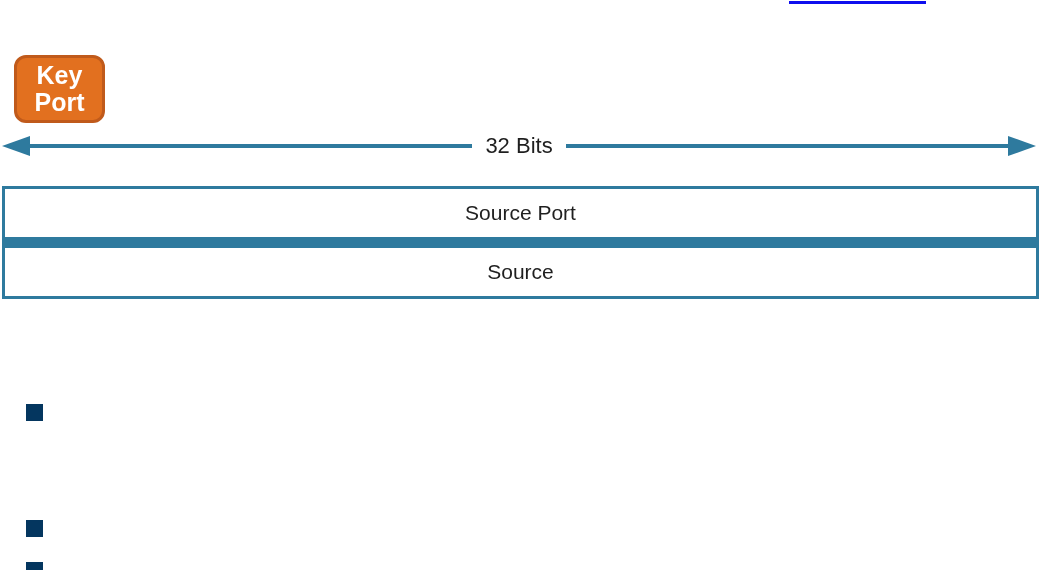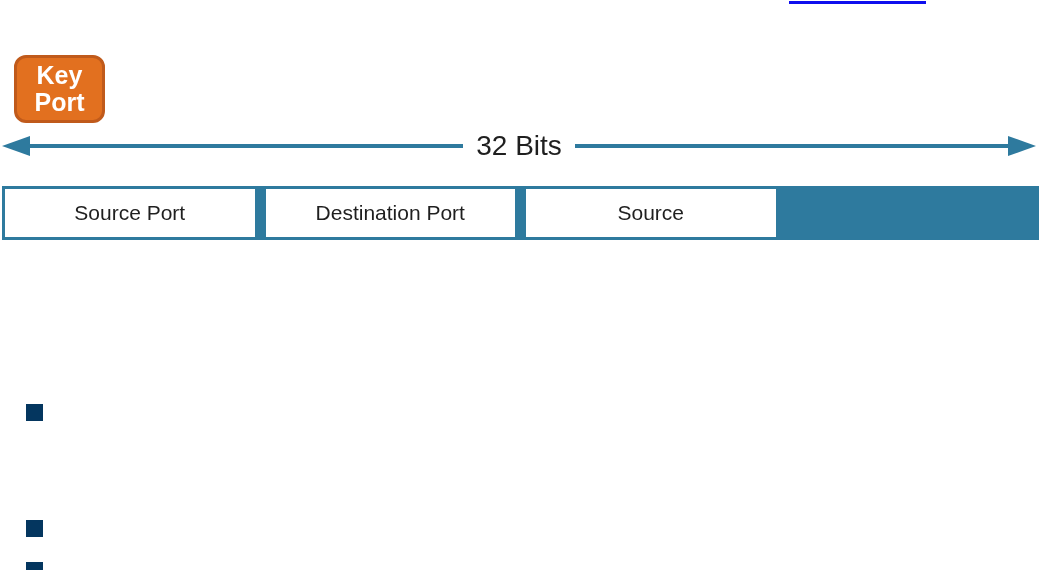--- a/index.html
+++ b/index.html
@@ -54,36 +54,36 @@
     height: 26px;
     display: flex;
     align-items: center;
   }
   .ah { width: 0; height: 0; border-top: 10px solid transparent; border-bottom: 10px solid transparent; }
   .ah-left  { border-right: 28px solid var(--teal, #2e7a9e); }
   .ah-right { border-left:  28px solid var(--teal, #2e7a9e); }
   .arrow-line { flex: 1; height: 4px; background: var(--teal, #2e7a9e); }
   .arrow-label {
     padding: 0 13px;
-    font-size: 28px;
+    font-size: 22px;
     color: var(--ink, #1f1f1f);
     white-space: nowrap;
   }
 
   
   .hdr-table {
     position: absolute;
     left: 2px;
     top: 186px;
     width: 1037px;
     box-sizing: border-box;
     border: 3px solid var(--teal, #2e7a9e);
     background: var(--teal, #2e7a9e);
     display: grid;
-    grid-template-columns: 1fr 1fr 1fr 1fr;
+    grid-template-columns: 1fr;
     grid-auto-rows: 48px;
     gap: 11px;
   }
   .cell {
     background: #ffffff;
     display: flex;
     align-items: center;
     justify-content: center;
     font-size: 21px;
     color: var(--ink, #1f1f1f);
@@ -116,21 +116,20 @@
   <div class="bits-arrow">
     <span class="ah ah-left"></span>
     <span class="arrow-line"></span>
     <span class="arrow-label">32 Bits</span>
     <span class="arrow-line"></span>
     <span class="ah ah-right"></span>
   </div>
 
   <div class="hdr-table">
     <div class="cell">Source Port</div>
-    <div class="cell">Destination Port</div>
     <div class="cell">Source</div>
   </div>
 
   <div class="bullet bullet-1"></div>
   <div class="bullet bullet-2"></div>
   <div class="bullet bullet-3"></div>
 
 </div>
 
 </body></html>

